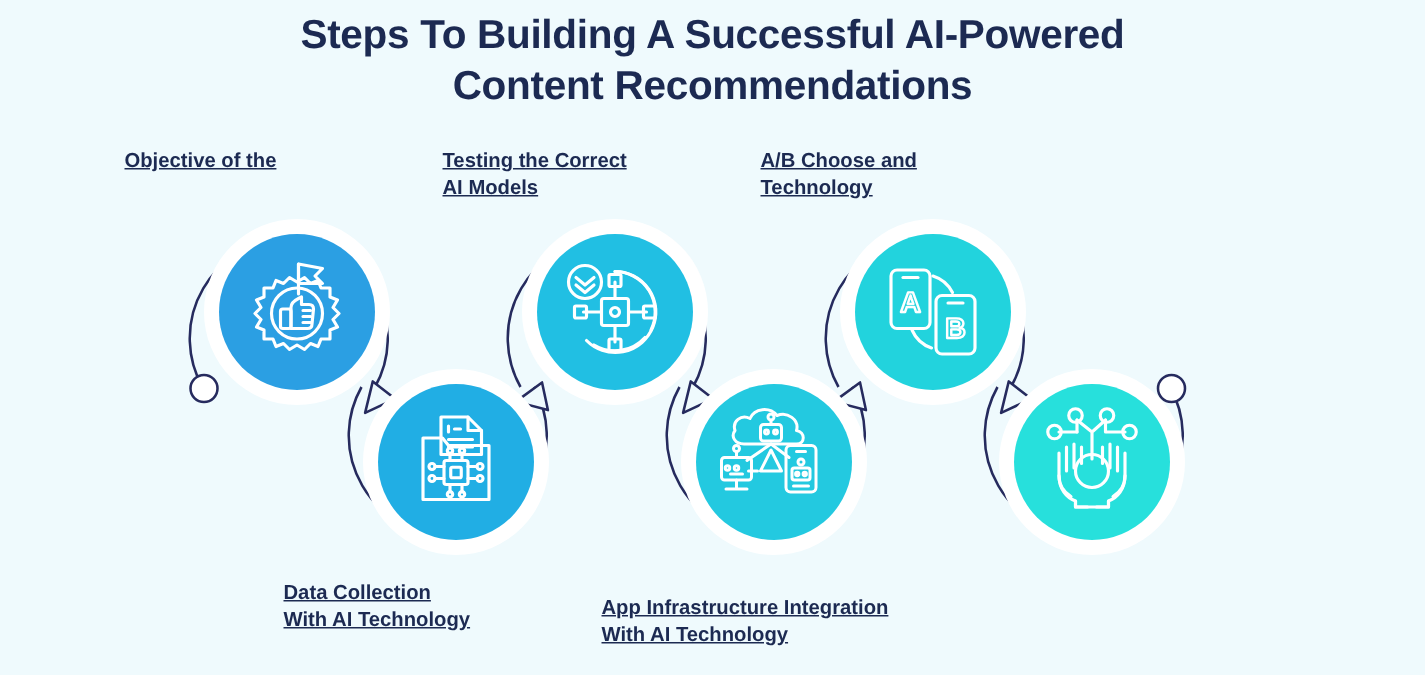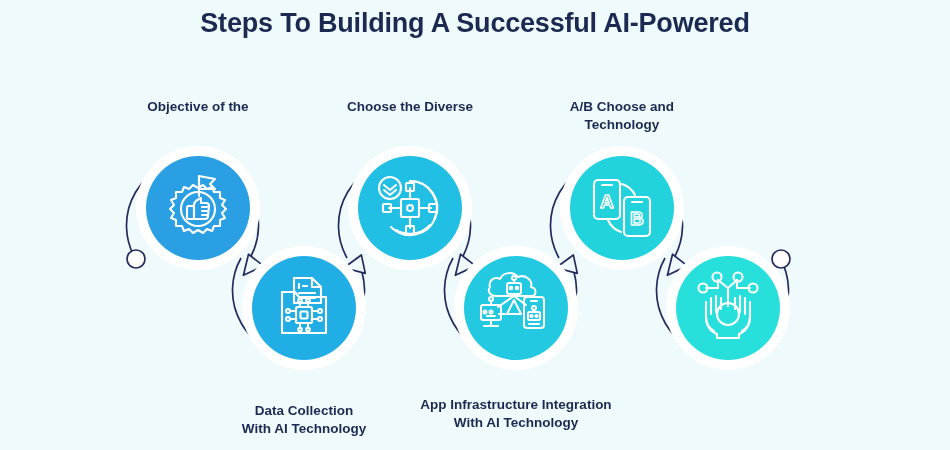--- a/index.html
+++ b/index.html
@@ -32,36 +32,38 @@
   }
   .svg-layer {
     position: absolute;
     left: 0;
     top: 0;
     width: 950px;
     height: 450px;
   }
   .step-label {
     position: absolute;
-    text-align: center;
+    text-align: left;
     color: #1c2a52;
     font-size: 13.5px;
     font-weight: bold;
     line-height: 18px;
     width: 230px;
+    text-decoration: underline;
   }
   .lbl-line { display: block; }
 </style>
 </head>
 <body>
 
 <div id="infographic">
 
   <div class="title">
     <span class="lbl-line">Steps To Building A Successful AI-Powered</span>
+    <span class="lbl-line">Content Recommendations</span>
   </div>
 
   <svg class="svg-layer" viewBox="0 0 950 450">
 
     <g fill="none" stroke="#262b5e" stroke-width="1.7">
 
       <path d="M 135,258 A 66,66 0 1 1 250,258"></path>
 
       <path d="M 241,258 A 66,66 0 1 0 356,258"></path>
 
@@ -244,27 +246,28 @@
 
         <path d="M -11,26 L -11,30 M 11,26 L 11,30 M -11,30 L 11,30"></path>
       </g>
     </g>
   </svg>
 
   <div class="step-label" style="left:83px; top:98px;">
     <span class="lbl-line">Objective of the</span>
   </div>
 
-  <div class="step-label" style="left:189px; top:386px;margin-top:16px;">
+  <div class="step-label" style="left:189px; top:386px;">
     <span class="lbl-line">Data Collection</span>
     <span class="lbl-line">With AI Technology</span>
   </div>
 
   <div class="step-label" style="left:295px; top:98px;">
-    <span class="lbl-line">Choose the Diverse</span>
+    <span class="lbl-line">Testing the Correct</span>
+    <span class="lbl-line">AI Models</span>
   </div>
 
   <div class="step-label" style="left:401px; top:396px;">
     <span class="lbl-line">App Infrastructure Integration</span>
     <span class="lbl-line">With AI Technology</span>
   </div>
 
   <div class="step-label" style="left:507px; top:98px;">
     <span class="lbl-line">A/B Choose and</span>
     <span class="lbl-line">Technology</span>

